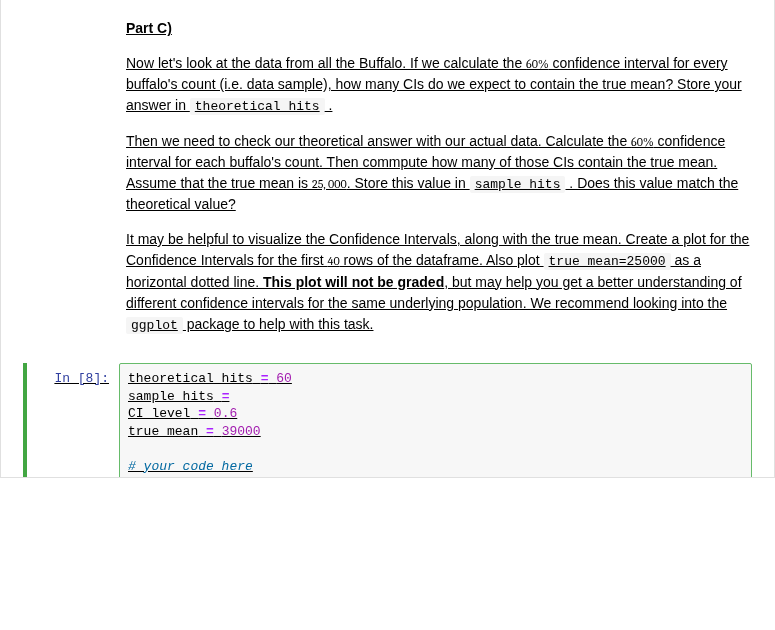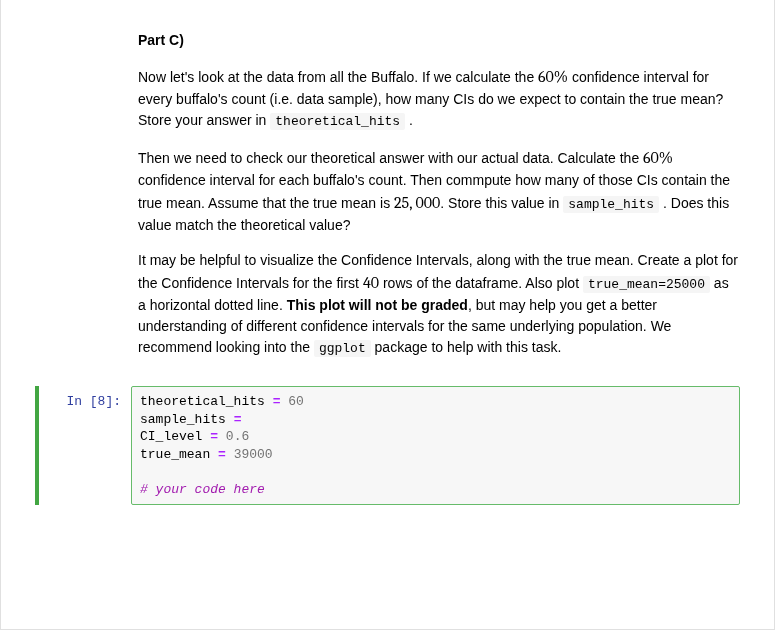--- a/index.html
+++ b/index.html
@@ -6,39 +6,40 @@
     margin: 0;
     padding: 0;
     background: #ffffff;
     font-family: -apple-system, BlinkMacSystemFont, "Segoe UI", Helvetica, Arial, sans-serif;
     color: #000;
     font-size: 14px;
     line-height: 1.5;
   }
   .page {
     width: 775px;
-    height: 630px;
+    height: 478px;
     box-sizing: border-box;
-    padding: 12px;
+    padding: 0;
     overflow: hidden;
     border: 1px solid #e0e0e0;
     border-top: none;
+    text-decoration: underline;
   }
   .markdown-cell {
     padding: 18px 22px 10px 125px;
   }
   .markdown-cell p {
     margin: 0 0 14px 0;
   }
   .markdown-cell strong.hd {
     font-weight: 700;
   }
   .mj {
     font-family: "STIXGeneral", Cambria, "Times New Roman", serif;
-    font-size: 16px;
+    font-size: 12px;
   }
   code.inline {
     font-family: Menlo, Monaco, Consolas, "Courier New", monospace;
     font-size: 13px;
     background: #f5f5f5;
     padding: 1px 5px;
     border-radius: 2px;
   }
   .code-cell {
     display: flex;
@@ -72,22 +73,22 @@
     padding-left: 0;
   }
   .cell-selected .prompt {
     width: 92px;
     flex: 0 0 92px;
   }
   .cell-selected .code-input {
     border-color: #66BB6A;
   }
   .tok-op { color: #AA22FF; font-weight: bold; }
-  .tok-num { color: #737373; }
-  .tok-cmt { color: #a21caf; font-style: italic; }
+  .tok-num { color: #a21caf; }
+  .tok-cmt { color: #0369a1; font-style: italic; }
   .tok-name { color: #000; }
 </style>
 </head>
 <body>
 
 <div class="page">
 
   <div class="markdown-cell">
     <p><strong class="hd">Part C)</strong></p>
 

